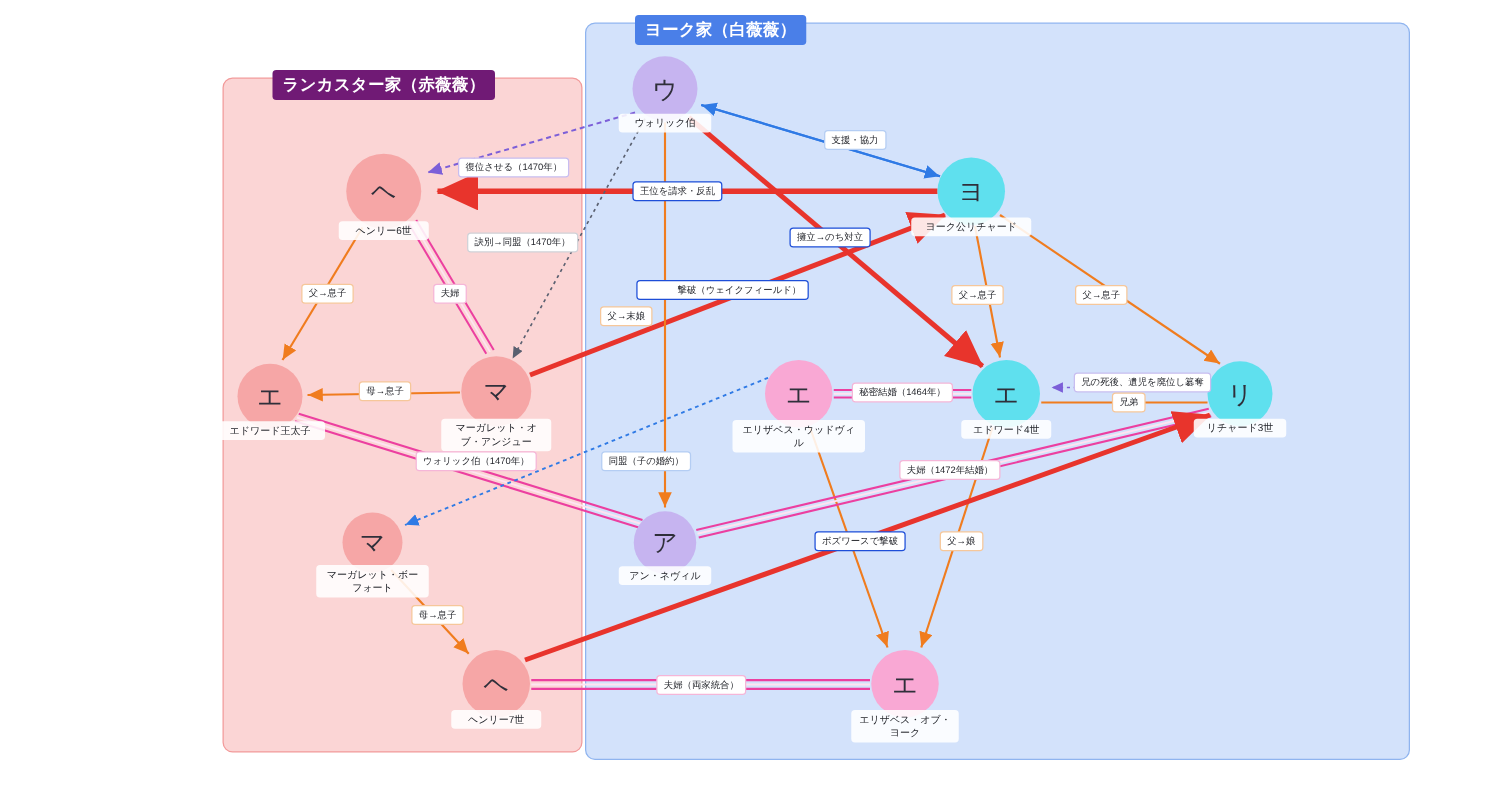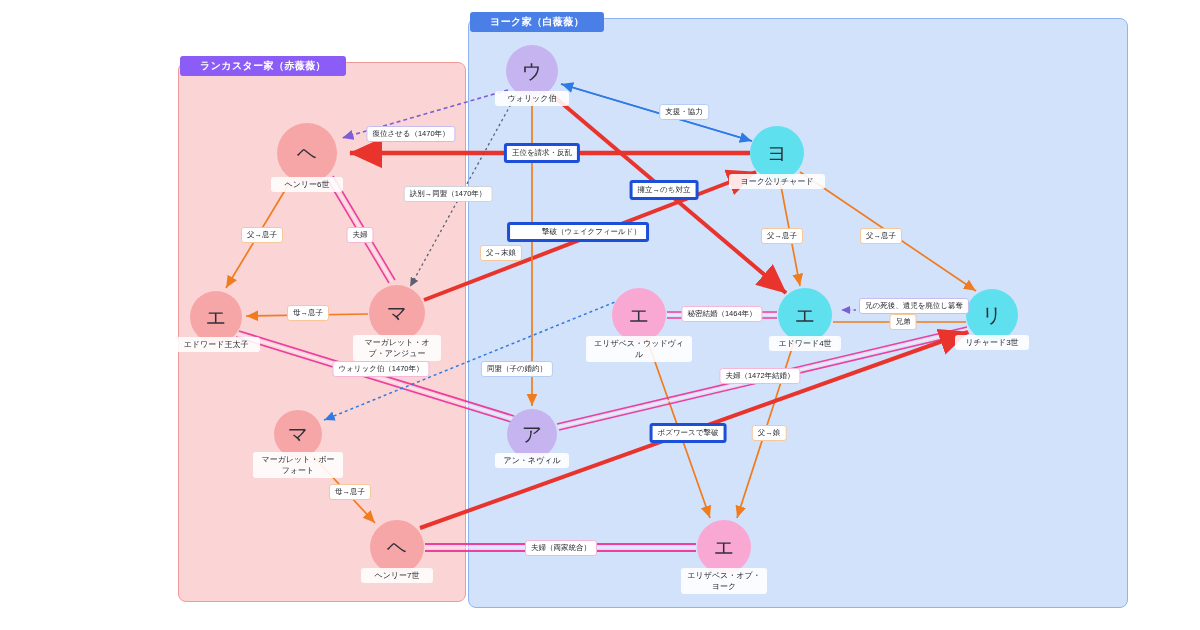--- a/index.html
+++ b/index.html
@@ -15,24 +15,24 @@
   .cluster{position:absolute;border-radius:8px;box-sizing:border-box;}
   .cluster.lanc{
     left:178px;top:62px;width:288px;height:540px;
     background:#fbd5d5;border:1px solid #f29a9a;
   }
   .cluster.york{
     left:468px;top:18px;width:660px;height:590px;
     background:#d3e2fb;border:1px solid #8fb4ef;
   }
   .cluster-label{
-    position:absolute;color:#fff;font-size:10px;font-weight:bold;
-    padding:3px 20px;border-radius:3px;white-space:nowrap;letter-spacing:.4px;
-  }
-  .cluster-label.lanc{left:180px;top:56px;background:#8b5cf6;text-align:right;}
+    position:absolute;color:#fff;font-size:13px;font-weight:bold;
+    padding:3px 8px;border-radius:3px;white-space:nowrap;letter-spacing:.4px;margin-left:38px;
+  }
+  .cluster-label.lanc{left:180px;top:56px;background:#701a75;text-align:right;}
   .cluster-label.york{left:470px;top:12px;background:#4a7fe8;}
 
   
   .node{position:absolute;transform:translate(-50%,-50%);}
   .node .bubble{
     border-radius:50%;display:flex;align-items:center;justify-content:center;
     font-size:20px;color:#2f2f3a;font-weight:500;
     transform:translate(-50%,-50%);position:absolute;left:0;top:0;
   }
   .node .cap{
@@ -42,21 +42,21 @@
     padding:2px 5px;border-radius:3px;white-space:normal;
   }
 
   
   .elabel{
     position:absolute;transform:translate(-50%,-50%);
     background:#fff;font-size:7.5px;line-height:10px;
     padding:2px 5px;border-radius:3px;white-space:nowrap;
     color:#24262c;text-align:center;
   }
-  .elabel.red{border:3px solid #1d4ed8;}
+  .elabel.red{border:1px solid #1d4ed8;}
   .elabel.blue{border:1px solid #b4cdf3;}
   .elabel.orange{border:1px solid #f6c79a;}
   .elabel.pink{border:1px solid #f5b6d8;}
   .elabel.purple{border:1px solid #c8bdf0;}
   .elabel.gray{border:1px solid #cfd2d8;}
 </style>
 </head>
 <body>
 
 <div id="stage">
@@ -244,21 +244,21 @@
     <div class="cap" style="top:19px;width:64px;">アン・ネヴィル</div>
   </div>
 
   <div class="node" style="left:724px;top:547px;">
     <div class="bubble" style="width:54px;height:54px;background:#f9a8d4;">エ</div>
     <div class="cap" style="top:21px;width:76px;">エリザベス・オブ・ヨーク</div>
   </div>
 
   <div class="elabel red" style="left:542px;top:153px;">王位を請求・反乱</div>
   <div class="elabel purple" style="left:411px;top:110px;margin-top:24px;">復位させる（1470年）</div>
-  <div class="elabel gray" style="left:448px;top:194px;">訣別→同盟（1470年）</div>
+  <div class="elabel gray" style="left:418px;top:194px;">訣別→同盟（1470年）</div>
   <div class="elabel blue" style="left:655px;top:112px;margin-left:29px;">支援・協力</div>
   <div class="elabel red" style="left:664px;top:190px;">擁立→のち対立</div>
   <div class="elabel red" style="left:578px;top:232px;padding-left:32px;">撃破（ウェイクフィールド）</div>
   <div class="elabel orange" style="left:262px;top:235px;">父→息子</div>
   <div class="elabel pink" style="left:360px;top:235px;">夫婦</div>
   <div class="elabel orange" style="left:308px;top:313px;">母→息子</div>
   <div class="elabel pink" style="left:381px;top:369px;">ウォリック伯（1470年）</div>
   <div class="elabel blue" style="left:517px;top:369px;">同盟（子の婚約）</div>
   <div class="elabel orange" style="left:350px;top:492px;">母→息子</div>
   <div class="elabel orange" style="left:501px;top:253px;">父→末娘</div>

